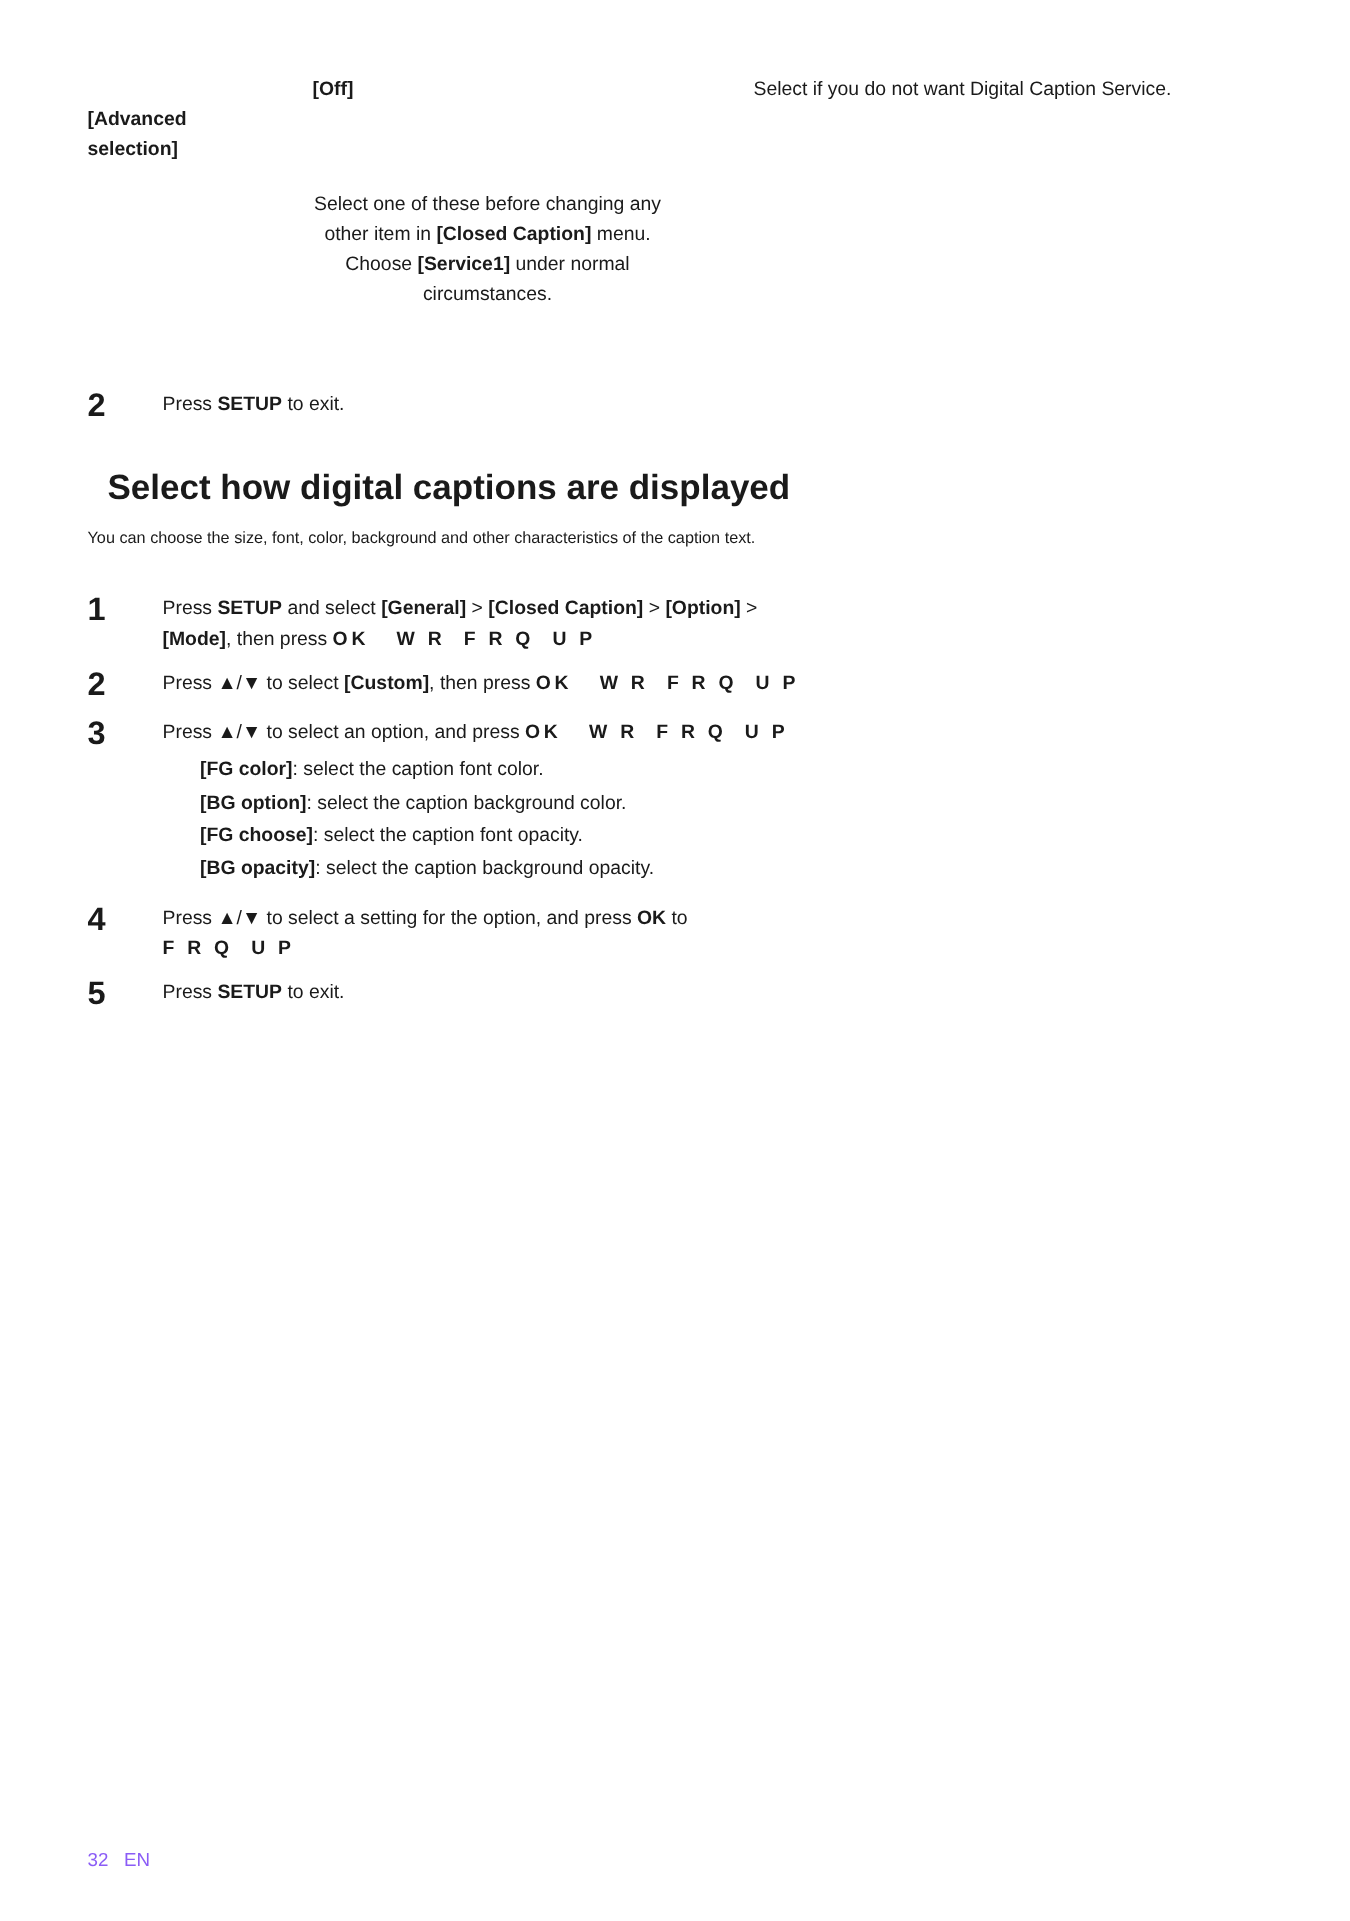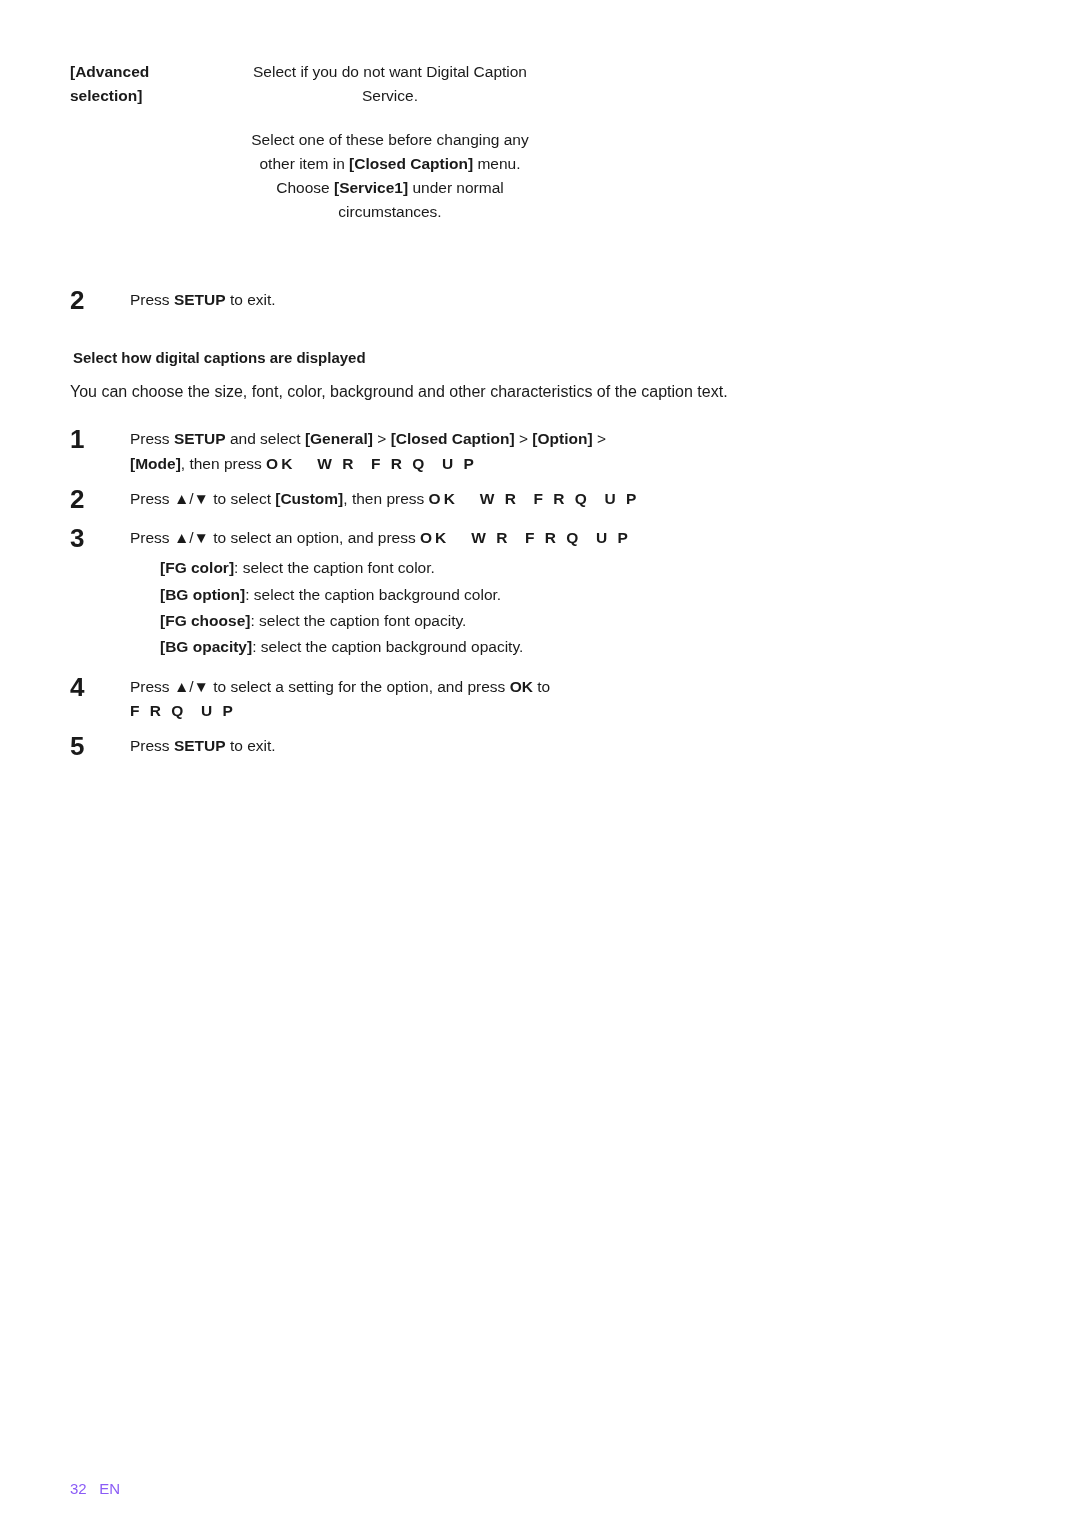--- a/index.html
+++ b/index.html
@@ -45,30 +45,30 @@
     }
 
     .step-row .step-content {
       flex: 1;
       font-size: 15.5px;
       line-height: 1.6;
       padding-top: 4px;
     }
 
     .section-heading {
-      font-size: 15px;
-      font-weight: bold;
-      margin: 30px 0 12px 3px;
+      font-size: 28px;
+      font-weight: bold;
+      margin: 30px 0 12px 16px;
       line-height: 1.3;
     }
 
     .section-desc {
-      font-size: 16px;
+      font-size: 13px;
       line-height: 1.6;
-      margin-bottom: 18px;
+      margin-bottom: 30px;
     }
 
     .bold {
       font-weight: bold;
     }
 
     .sub-items {
       margin-left: 30px;
       margin-top: 4px;
       margin-bottom: 4px;
@@ -95,40 +95,44 @@
 
     .grid-row {
       display: grid;
       grid-template-columns: 180px 280px 1fr;
       line-height: 1.55;
     }
 
     .grid-row .col1 {
       font-size: 15.5px;
       padding-right: 10px;
+      margin-top: 24px;
     }
 
     .grid-row .col2 {
       font-size: 15.5px;
       padding-right: 10px;
     }
 
     .grid-row .col3 {
       font-size: 15.5px;
       text-align: center;
     }
   </style>
 </head>
 <body>
 
 <div class="table-section">
 
   <div class="grid-row" style="grid-column:1/-1; display:grid; grid-template-columns:180px 280px 1fr; margin-bottom: 20px;">
     <div class="col1">
       <span class="bold-bracket">[Advanced<br>selection]</span>
+    </div>
+    <div class="col2">
+      <span class="bold-bracket">[Off]</span>
     </div>
     <div class="col3">
       Select if you do not want Digital Caption Service.
     </div>
   </div>
 
   <div class="grid-row" style="grid-column:1/-1; display:grid; grid-template-columns:180px 280px 1fr; margin-bottom: 30px;">
     <div class="col1">
     </div>
     <div class="col3">

